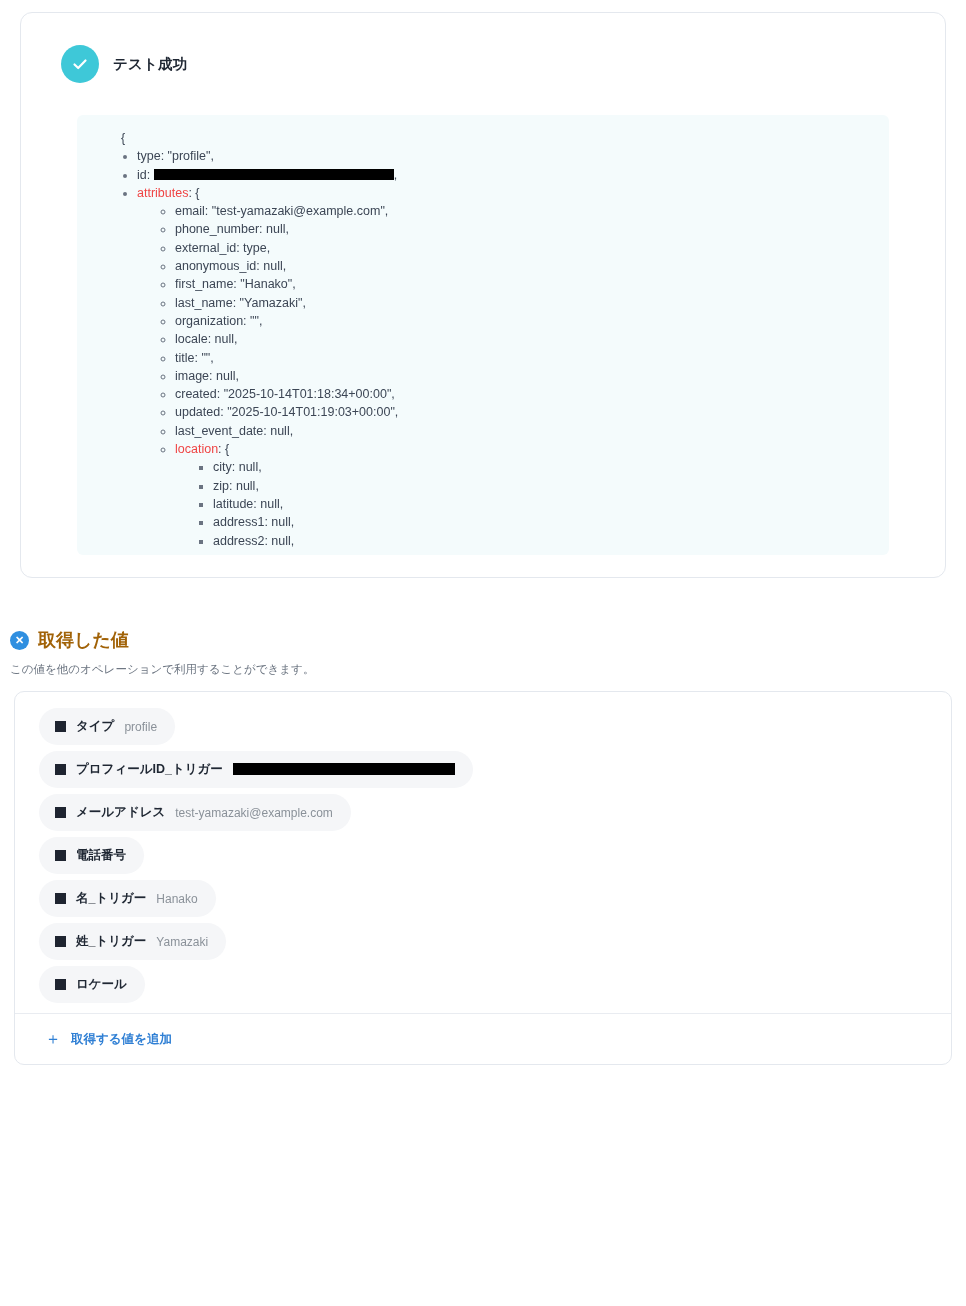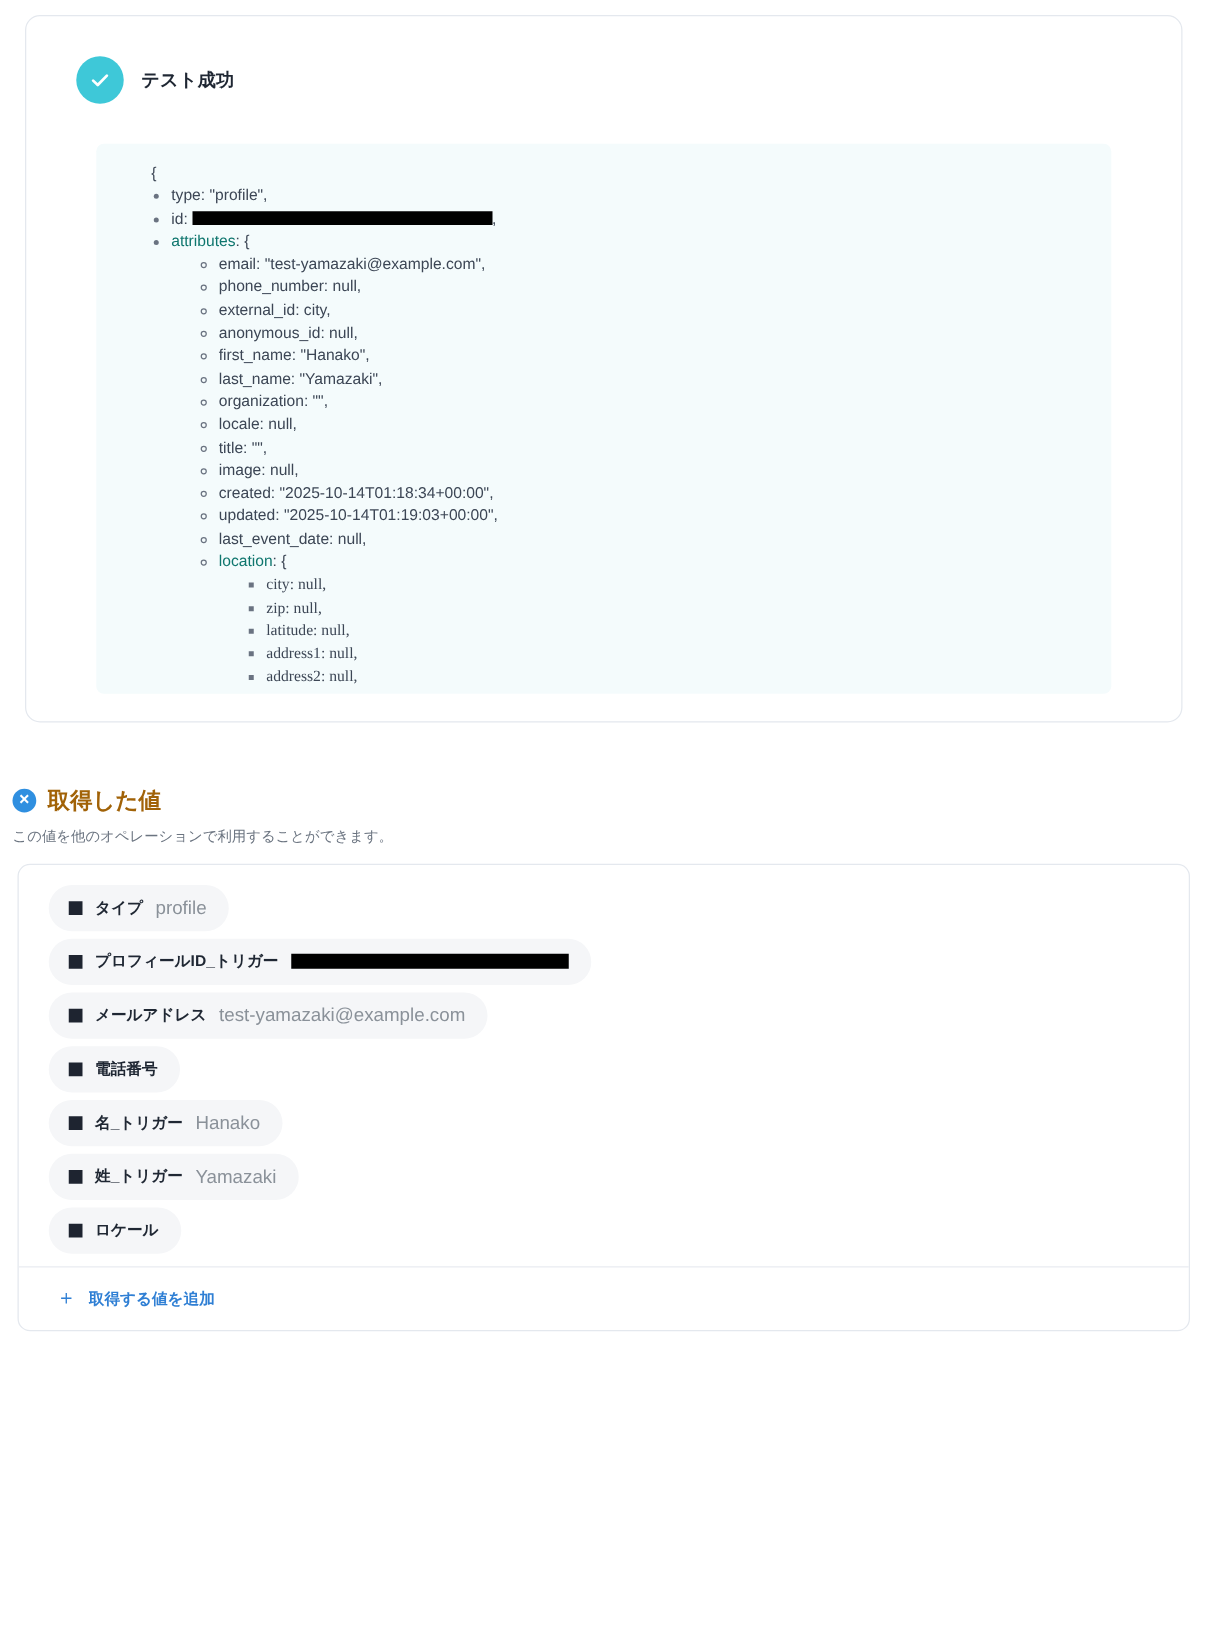--- a/index.html
+++ b/index.html
@@ -71,28 +71,27 @@
   }
   ul.j ul {
     list-style: circle;
     margin: 0;
     padding-left: 38px;
   }
   ul.j ul ul {
     list-style: square;
     margin: 0;
     padding-left: 38px;
-    font-family: Liberation Serif, serif;
   }
   ul.j li {
     margin: 0;
     padding: 0;
   }
   ul.j li::marker { color: #6a7381; }
-  .key-link { color: #0f766e; }
+  .key-link { color: #ef4444; }
   .redact {
     display: inline-block;
     background: #000000;
     height: 11px;
     vertical-align: -1px;
   }
 
   
   .section-head {
     display: flex;
@@ -156,21 +155,21 @@
     background: #1e2430;
     flex: none;
   }
   .chip-label {
     font-size: 12.5px;
     font-weight: bold;
     color: #1f2733;
     white-space: nowrap;
   }
   .chip-value {
-    font-size: 15px;
+    font-size: 12px;
     color: #8a9199;
     white-space: nowrap;
   }
   .chip-value .redact { height: 12px; }
 
   .card-footer {
     border-top: 1px solid #e9ecf1;
     padding: 16px 0 16px 30px;
   }
   .add-link {
@@ -204,21 +203,21 @@
 
   <div class="json-panel">
     <div class="json-body">
       <div class="json-brace">{</div>
       <ul class="j" id="json-root">
           <li>type: "profile",</li>
           <li>id: <span class="redact" style="width: 240px;"></span>,</li>
           <li><span class="key-link">attributes</span>: {<ul>
               <li>email: "test-yamazaki@example.com",</li>
               <li>phone_number: null,</li>
-              <li>external_id: city,</li>
+              <li>external_id: type,</li>
               <li>anonymous_id: null,</li>
               <li>first_name: "Hanako",</li>
               <li>last_name: "Yamazaki",</li>
               <li>organization: "",</li>
               <li>locale: null,</li>
               <li>title: "",</li>
               <li>image: null,</li>
               <li>created: "2025-10-14T01:18:34+00:00",</li>
               <li>updated: "2025-10-14T01:19:03+00:00",</li>
               <li>last_event_date: null,</li>

